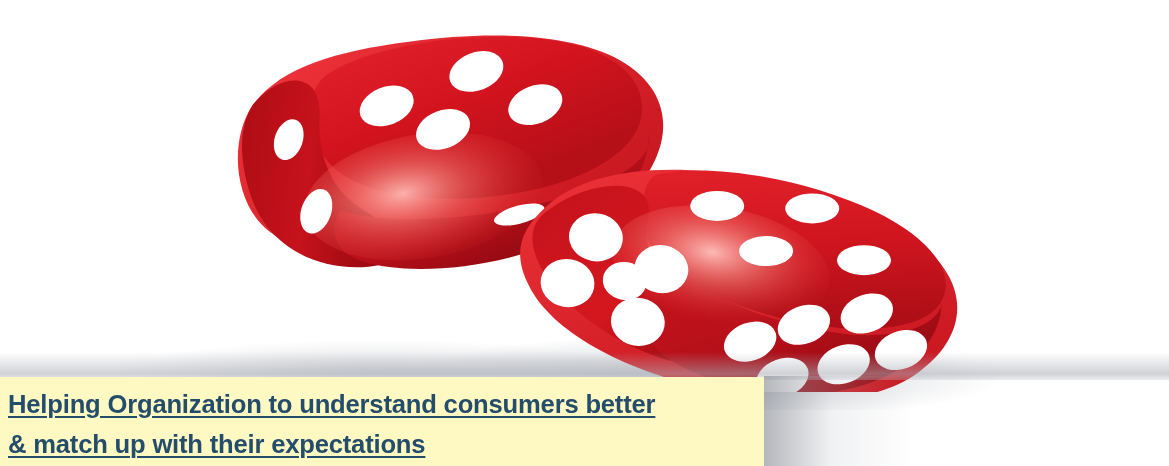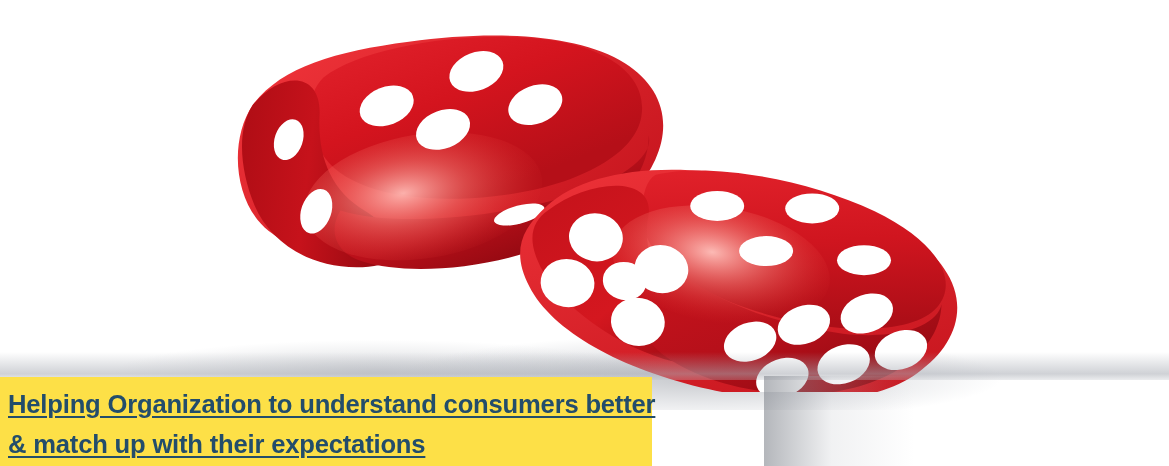--- a/index.html
+++ b/index.html
@@ -57,23 +57,23 @@
     width: 1169px;
     height: 392px;
   }
   .dice-stage svg { display: block; }
 
   
   .caption-banner {
     position: absolute;
     left: 0;
     top: 377px;
-    width: 652px;
+    width: 764px;
     height: 89px;
-    background: #fde047;
+    background: #fef9c3;
     box-sizing: border-box;
     padding: 7px 0 0 8px;
   }
   .caption-line {
     display: block;
     color: #234d6b;
     font-family: "Liberation Sans", sans-serif;
     font-size: 26px;
     font-weight: bold;
     letter-spacing: -0.2px;

